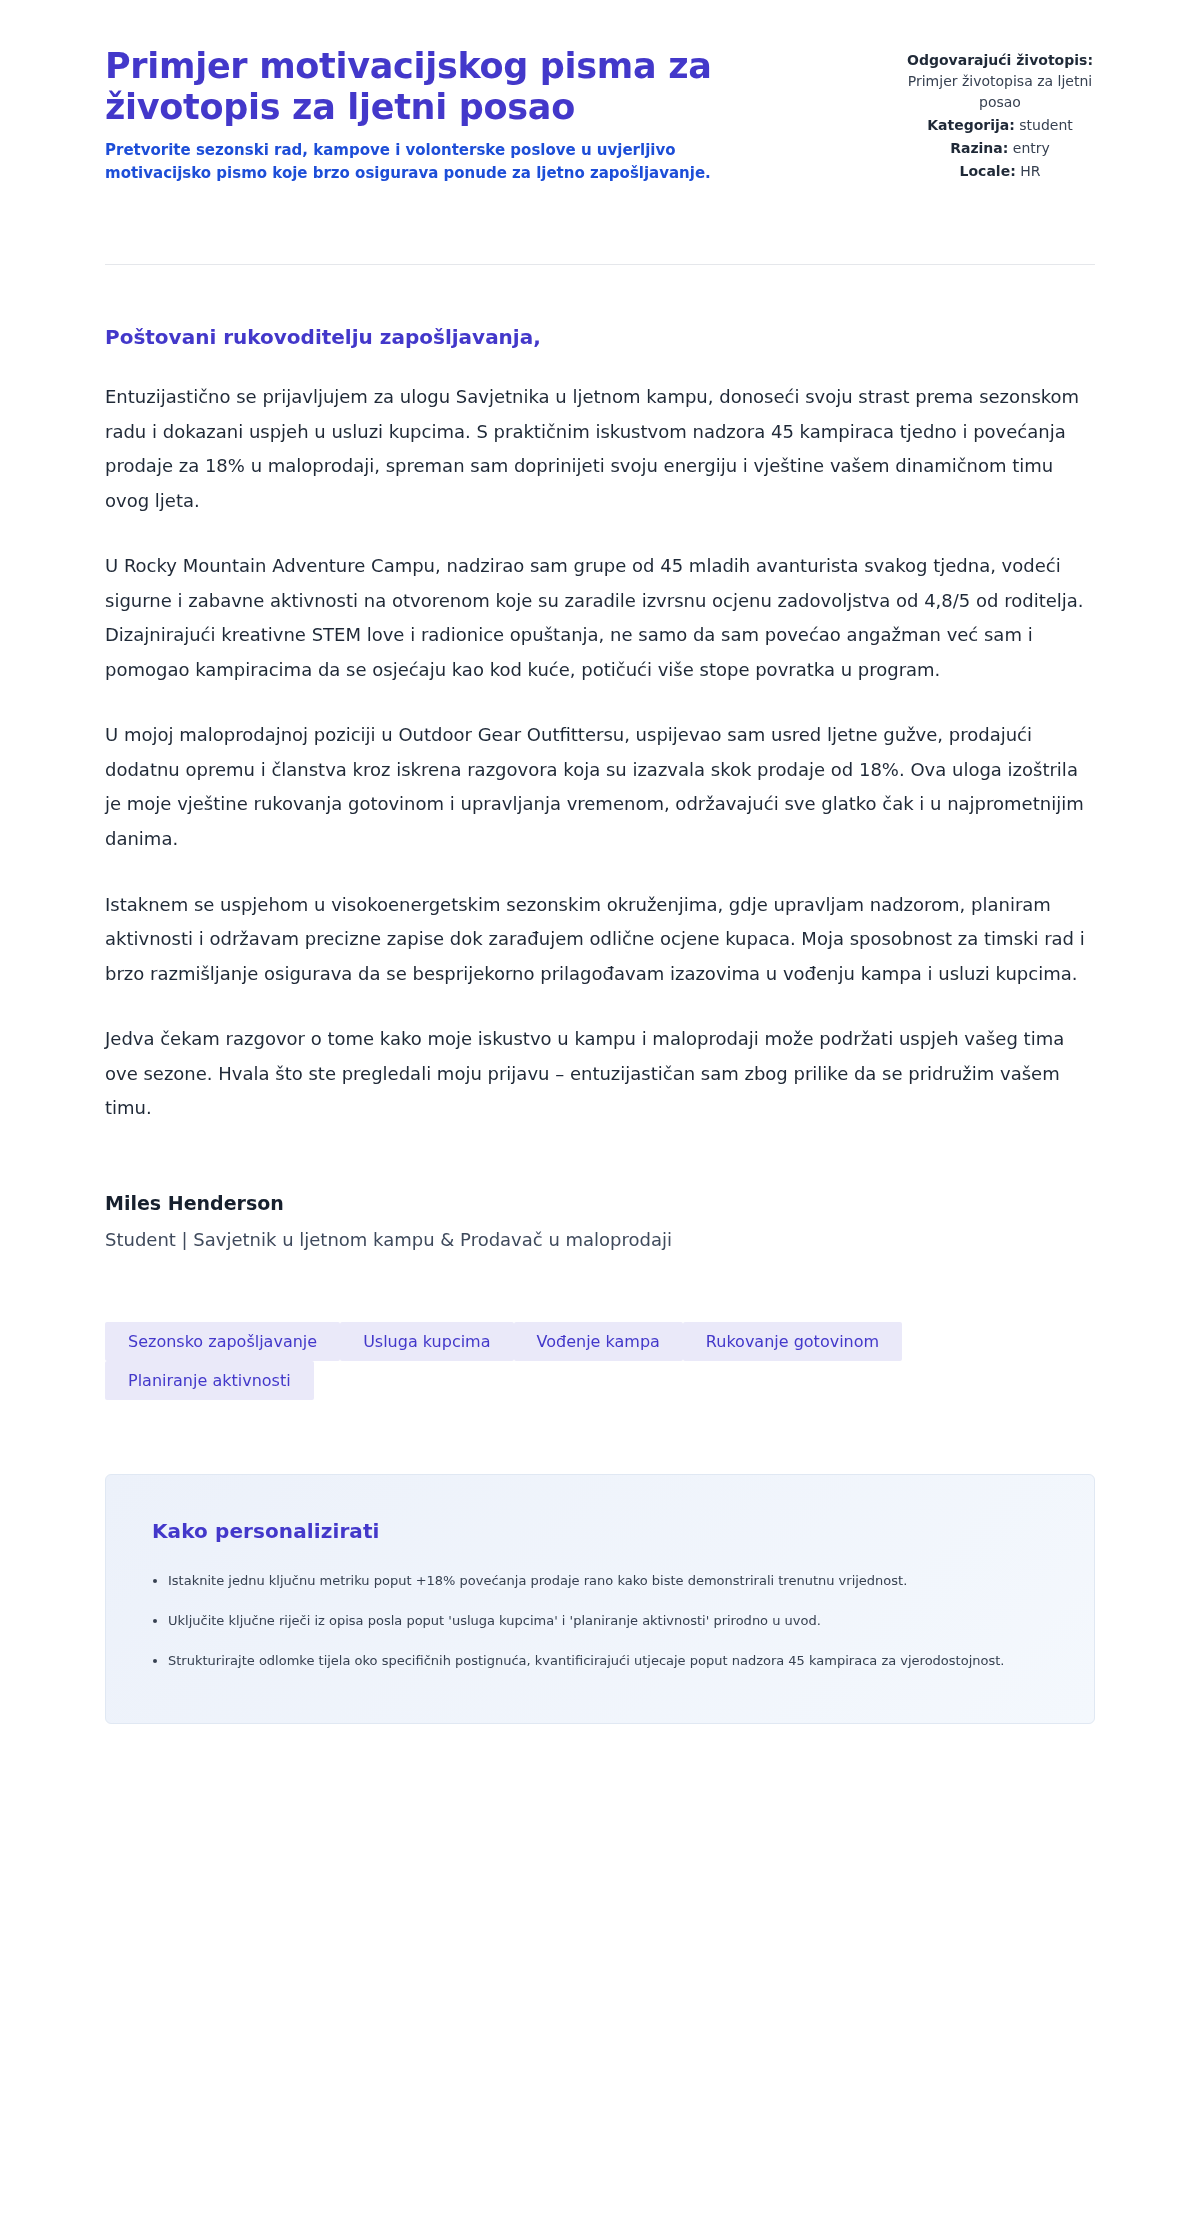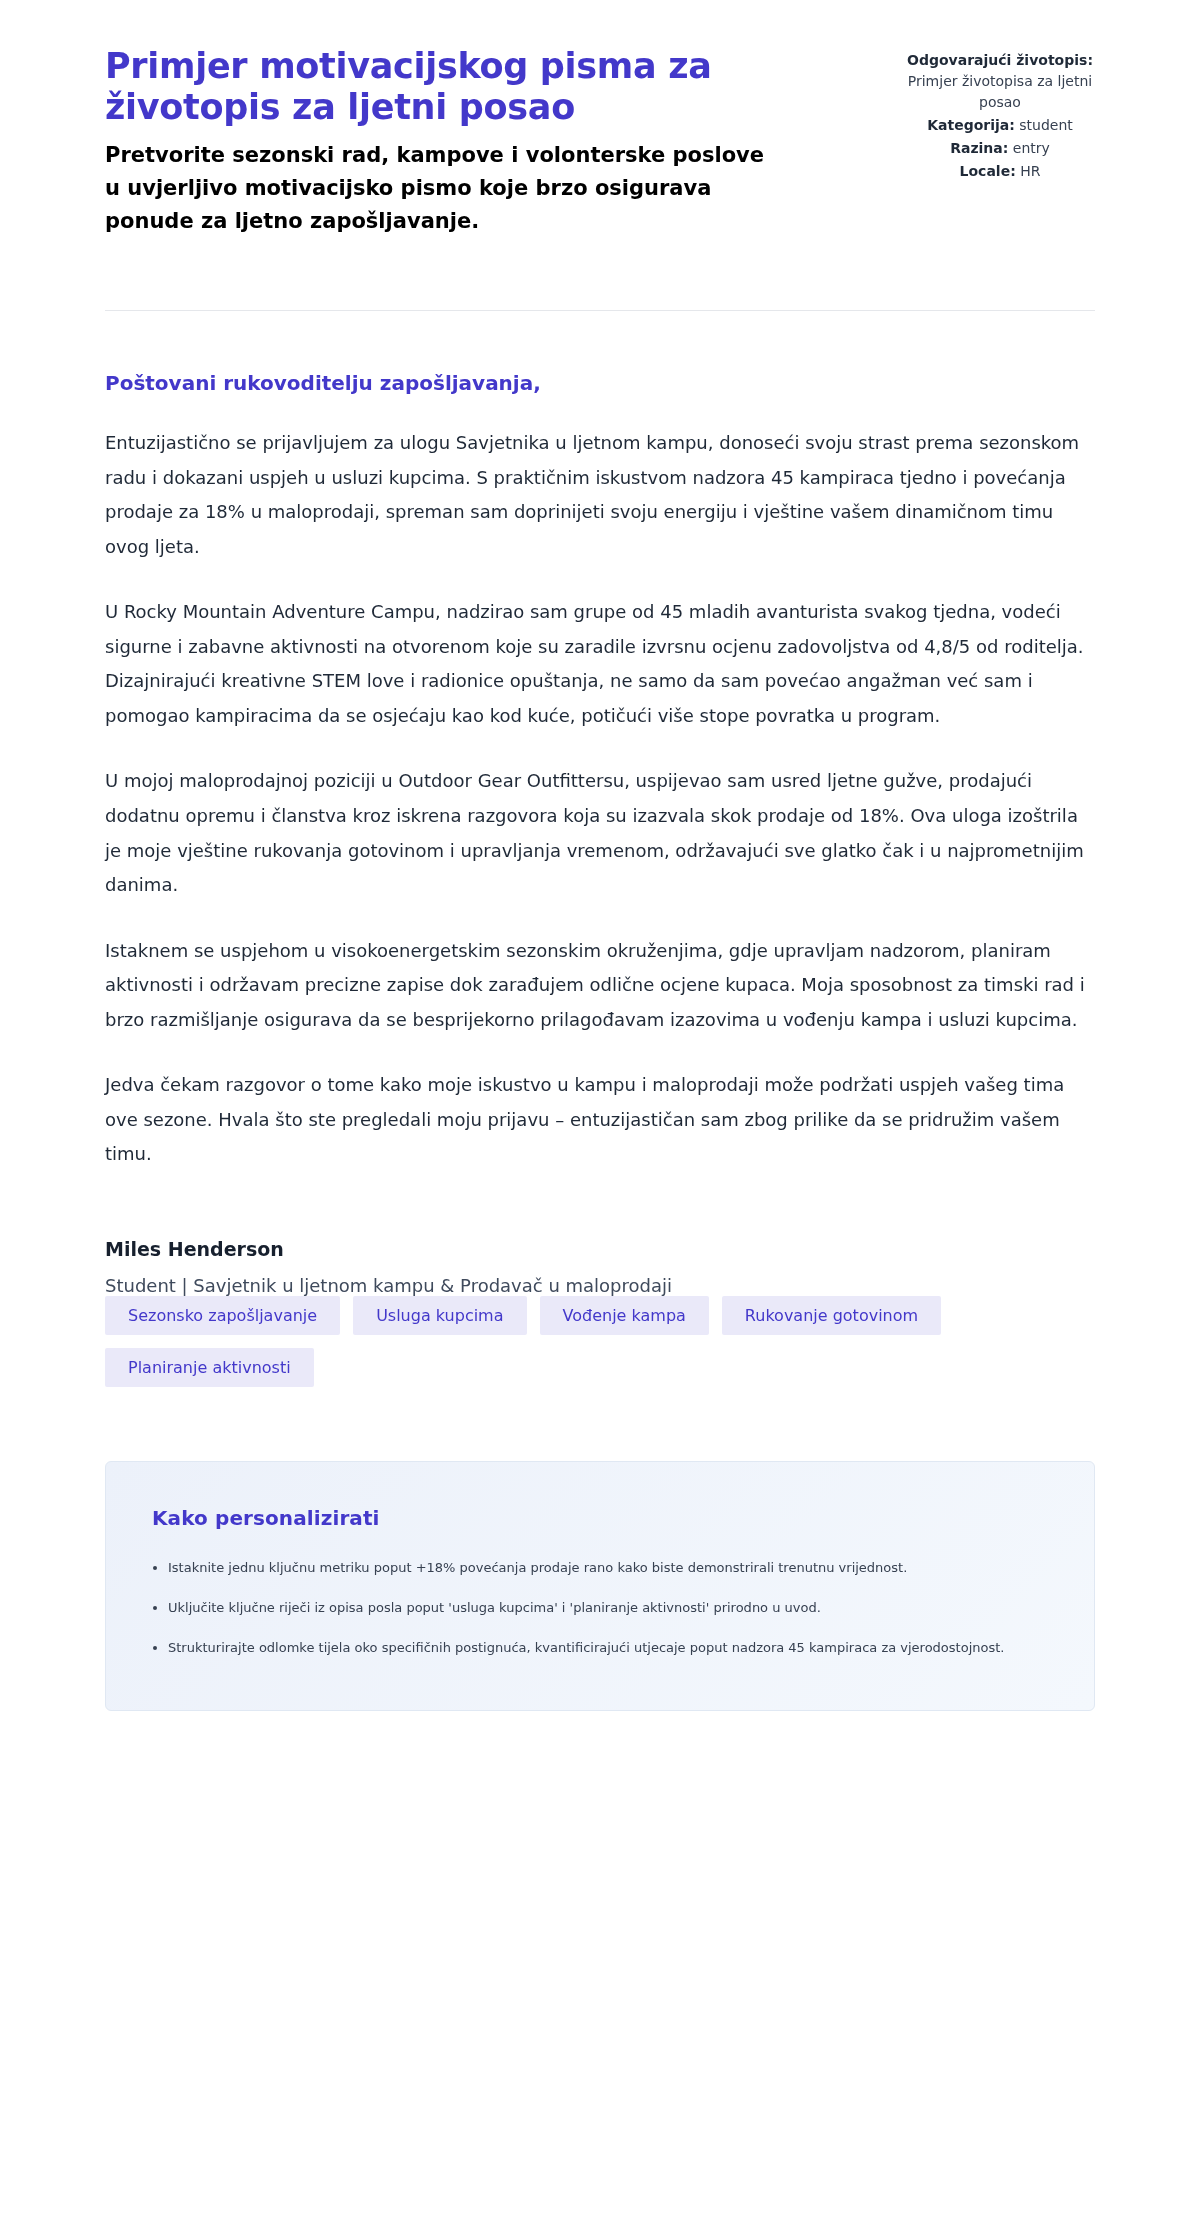--- a/index.html
+++ b/index.html
@@ -27,26 +27,26 @@
   .page-title {
     color: var(--accent);
     font-size: 35px;
     line-height: 1.18;
     font-weight: 700;
     max-width: 680px;
     margin: 0;
     letter-spacing: -0.3px;
   }
   .page-subtitle {
-    font-size: 21px;
+    font-size: 15px;
     font-weight: 700;
-    color: #000000;
+    color: #1d4ed8;
     line-height: 1.58;
     max-width: 660px;
-    margin: 10px 0 8px;
+    margin: 10px 0 14px;
   }
   .meta {
     width: 190px;
     flex: 0 0 190px;
     text-align: right;
     font-size: 14px;
     line-height: 1.5;
     color: #374151;
     padding-top: 4px;
   }
@@ -72,23 +72,23 @@
     margin: 31px 0 0;
     color: var(--body-text);
   }
 
   .signature { margin-top: 66px; }
   .sig-name { font-weight: 700; font-size: 19px; color: #17202e; margin: 0; }
   .sig-role { font-size: 18px; color: var(--muted-text); margin: 15px 0 0; }
 
   
   .tags {
+    margin-top: 72px;
     display: flex;
     flex-wrap: wrap;
-    gap: 13px;
   }
   .tag {
     background: var(--tag-bg);
     color: var(--accent);
     font-size: 16px;
     padding: 10px 23px;
     border-radius: 2px;
     white-space: nowrap;
     cursor: pointer;
   }

